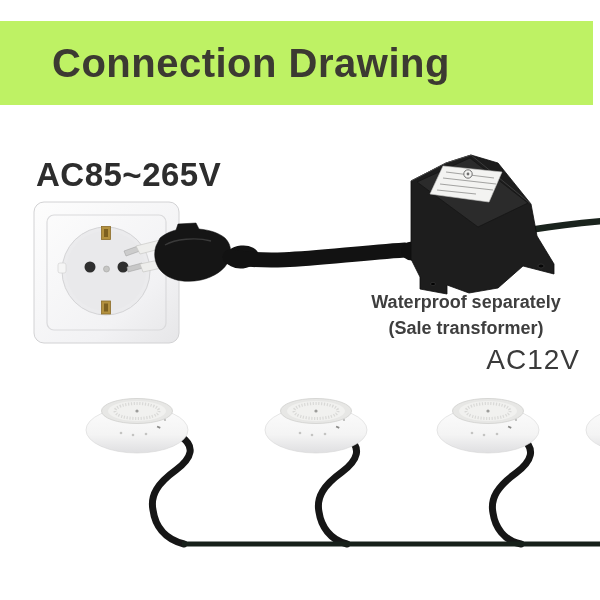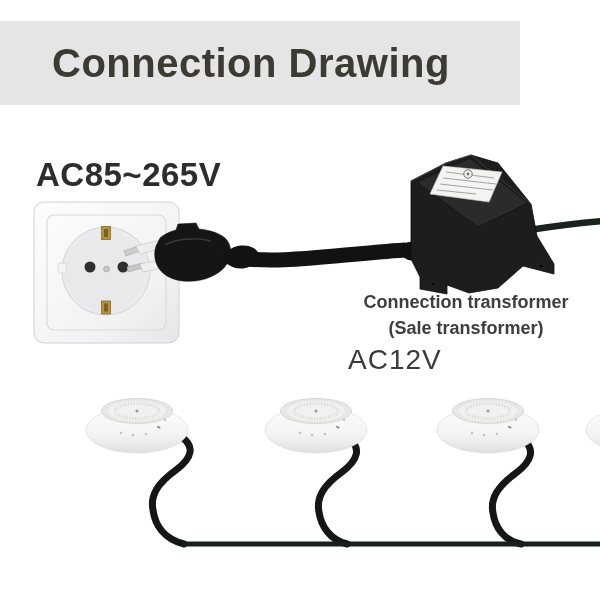--- a/index.html
+++ b/index.html
@@ -2,53 +2,53 @@
 <html><head>
 <meta charset="utf-8">
 <style>
   html,body{margin:0;padding:0;}
   body{
     width:600px;height:600px;position:relative;overflow:hidden;
     background:#ffffff;
     font-family:"Liberation Sans", sans-serif;
   }
   .banner{
-    position:absolute;left:0;top:21px;width:520px;height:84px;
-    background:#e5e5e5;
+    position:absolute;left:0;top:21px;width:593px;height:84px;
+    background:#bef264;
   }
   .banner .title{
     display:block;line-height:84px;padding-left:52px;
     font-size:40px;font-weight:700;color:#3c3a32;letter-spacing:.5px;
   }
   .label-input{
     position:absolute;left:36px;top:156px;
     font-size:33px;font-weight:600;color:#2d2d2d;letter-spacing:.5px;
   }
   .caption-block{
     position:absolute;left:340px;top:289px;width:252px;text-align:center;
     color:#3e3e3e;
   }
   .caption-line{font-size:18px;font-weight:600;line-height:26px;}
   .label-output{
-    position:absolute;left:348px;top:344px;width:252px;text-align:left;
+    position:absolute;left:328px;top:344px;width:252px;text-align:right;
     font-size:28px;font-weight:400;color:#3a3a3a;letter-spacing:1px;
   }
   svg.diagram{position:absolute;left:0;top:0;}
 </style>
 </head>
 <body>
 
 <div class="banner">
   <span class="title">Connection Drawing</span>
 </div>
 
 <div class="label-input">AC85~265V</div>
 
 <div class="caption-block">
-  <div class="caption-line">Connection transformer</div>
+  <div class="caption-line">Waterproof separately</div>
   <div class="caption-line">(Sale transformer)</div>
 </div>
 
 <div class="label-output">AC12V</div>
 
 <svg class="diagram" width="600" height="600" viewBox="0 0 600 600">
   <defs>
     <linearGradient id="plateG" x1="0" y1="0" x2="1" y2="1">
       <stop offset="0" stop-color="#fdfdfd"></stop>
       <stop offset="0.7" stop-color="#f2f2f4"></stop>

